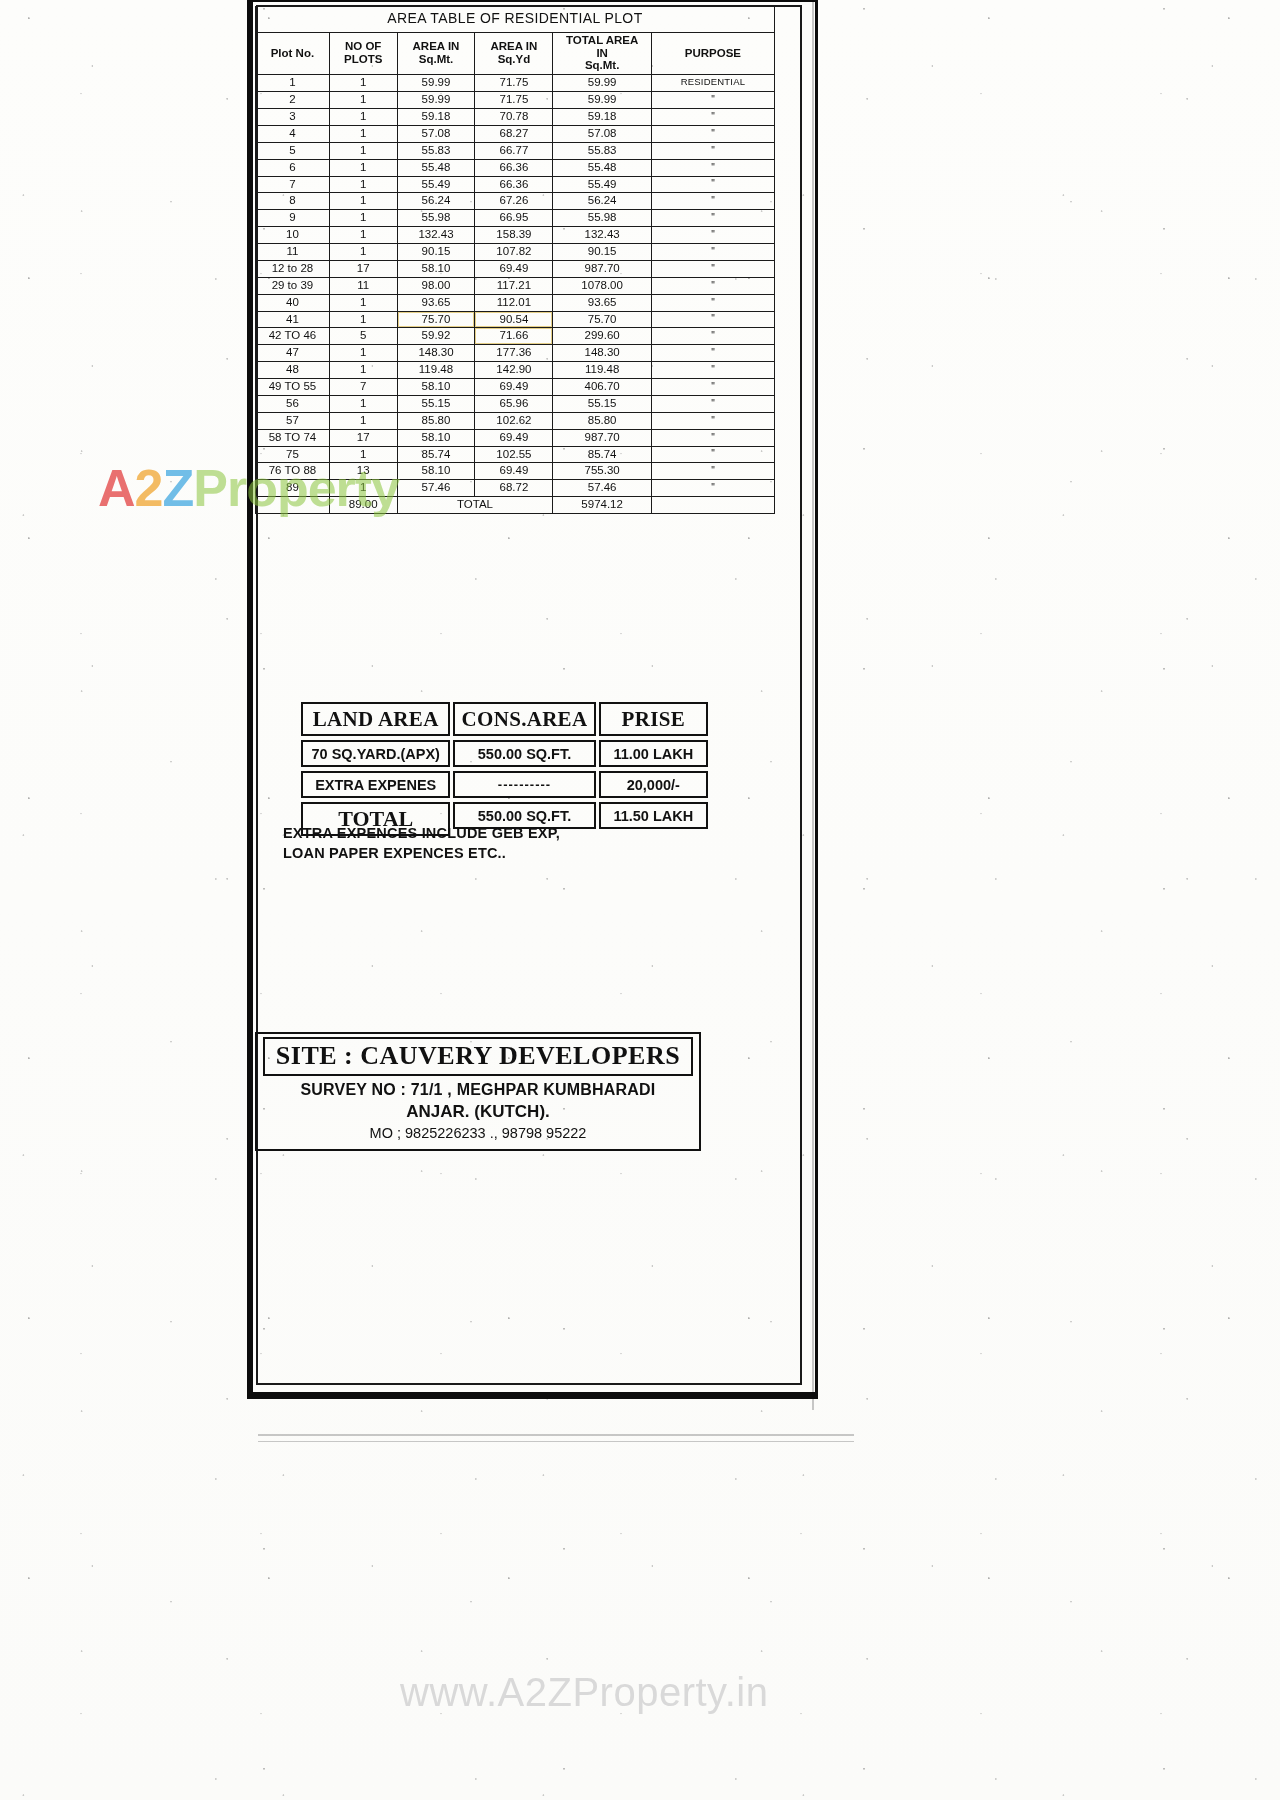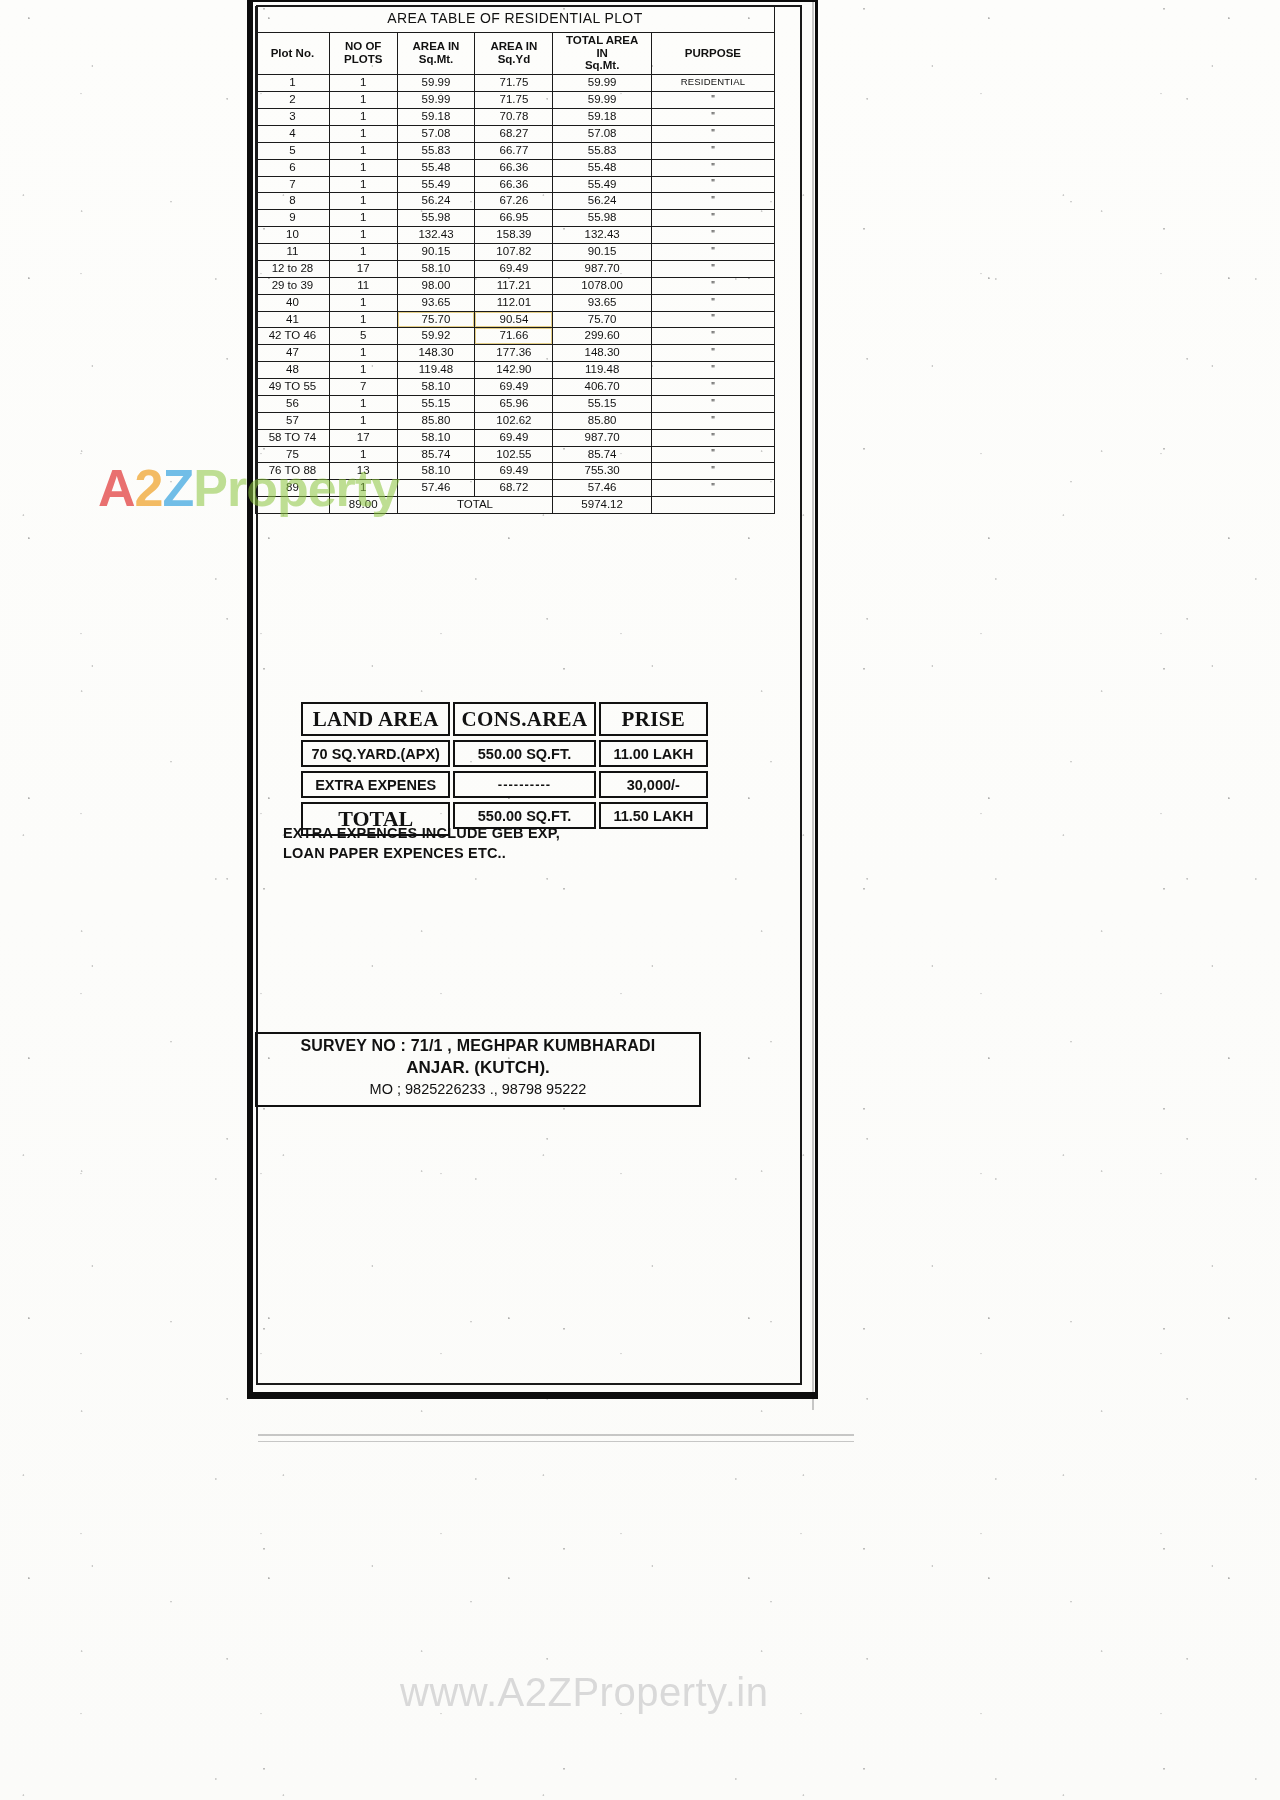--- a/index.html
+++ b/index.html
@@ -489,35 +489,36 @@
       <div class="sum-cell sum-head w3">PRISE</div>
     </div>
     <div class="sum-row">
       <div class="sum-cell sum-body w1">70 SQ.YARD.(APX)</div>
       <div class="sum-cell sum-body w2">550.00 SQ.FT.</div>
       <div class="sum-cell sum-body w3">11.00 LAKH</div>
     </div>
     <div class="sum-row">
       <div class="sum-cell sum-body w1">EXTRA EXPENES</div>
       <div class="sum-cell sum-body w2 dash">----------</div>
-      <div class="sum-cell sum-body w3">30,000/-</div>
+      <div class="sum-cell sum-body w3">20,000/-</div>
     </div>
     <div class="sum-row">
       <div class="sum-cell sum-total w1">TOTAL</div>
       <div class="sum-cell sum-body w2">550.00 SQ.FT.</div>
       <div class="sum-cell sum-body w3">11.50 LAKH</div>
     </div>
   </div>
 
   <div class="note">
     <div>EXTRA EXPENCES INCLUDE  GEB EXP,</div>
     <div>LOAN PAPER EXPENCES ETC..</div>
   </div>
 
   <div class="site-box">
+    <div class="site-title">SITE : CAUVERY DEVELOPERS</div>
     <div class="site-line1">SURVEY NO : 71/1 ,  MEGHPAR KUMBHARADI</div>
     <div class="site-line2">ANJAR. (KUTCH).</div>
     <div class="site-line3">MO ; 9825226233 ., 98798 95222</div>
   </div>
 </div>
 
 <div class="wm-logo">
   <span class="a">A</span><span class="two">2</span><span class="z">Z</span><span class="p">Property</span>
 </div>
 <div class="wm-foot">www.A2ZProperty.in</div>

